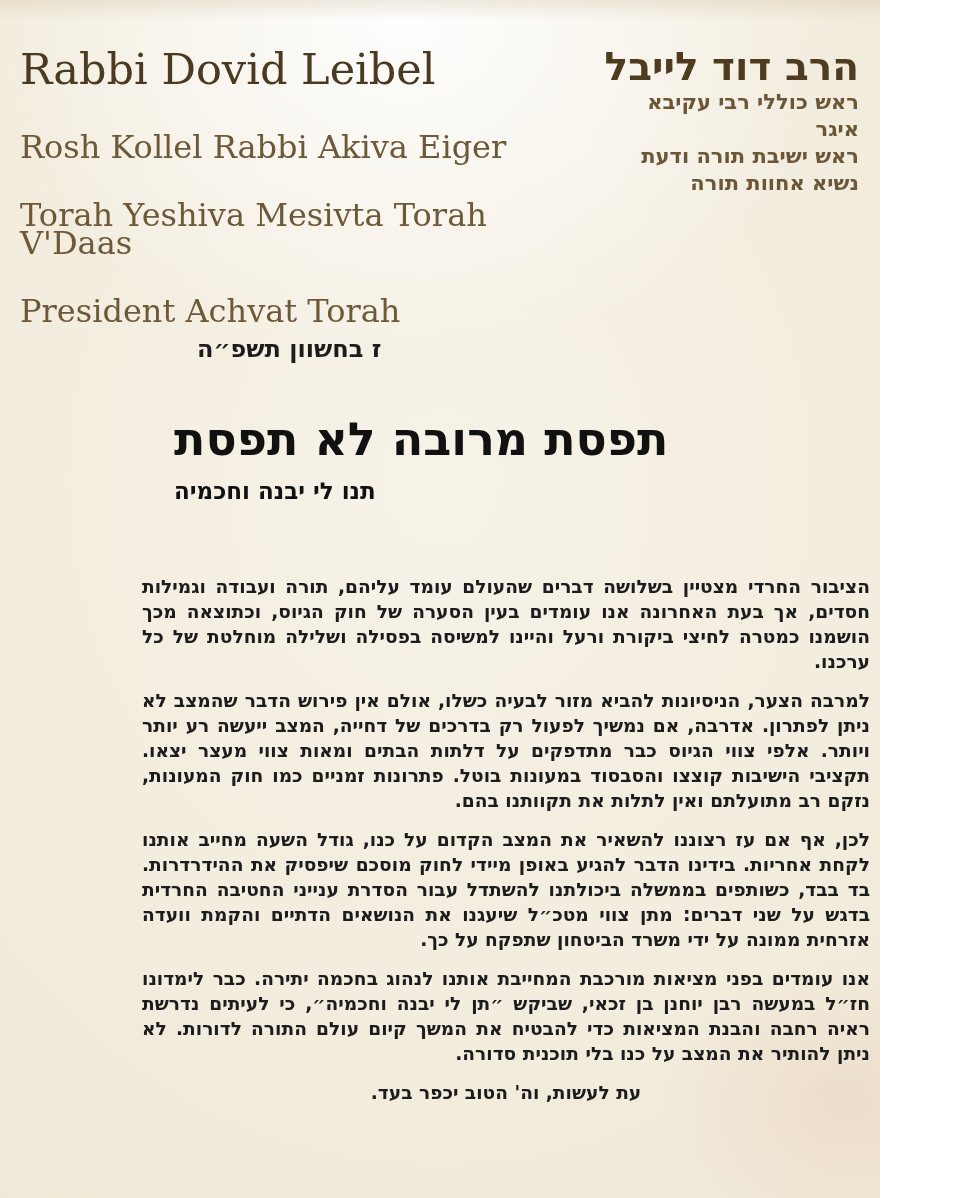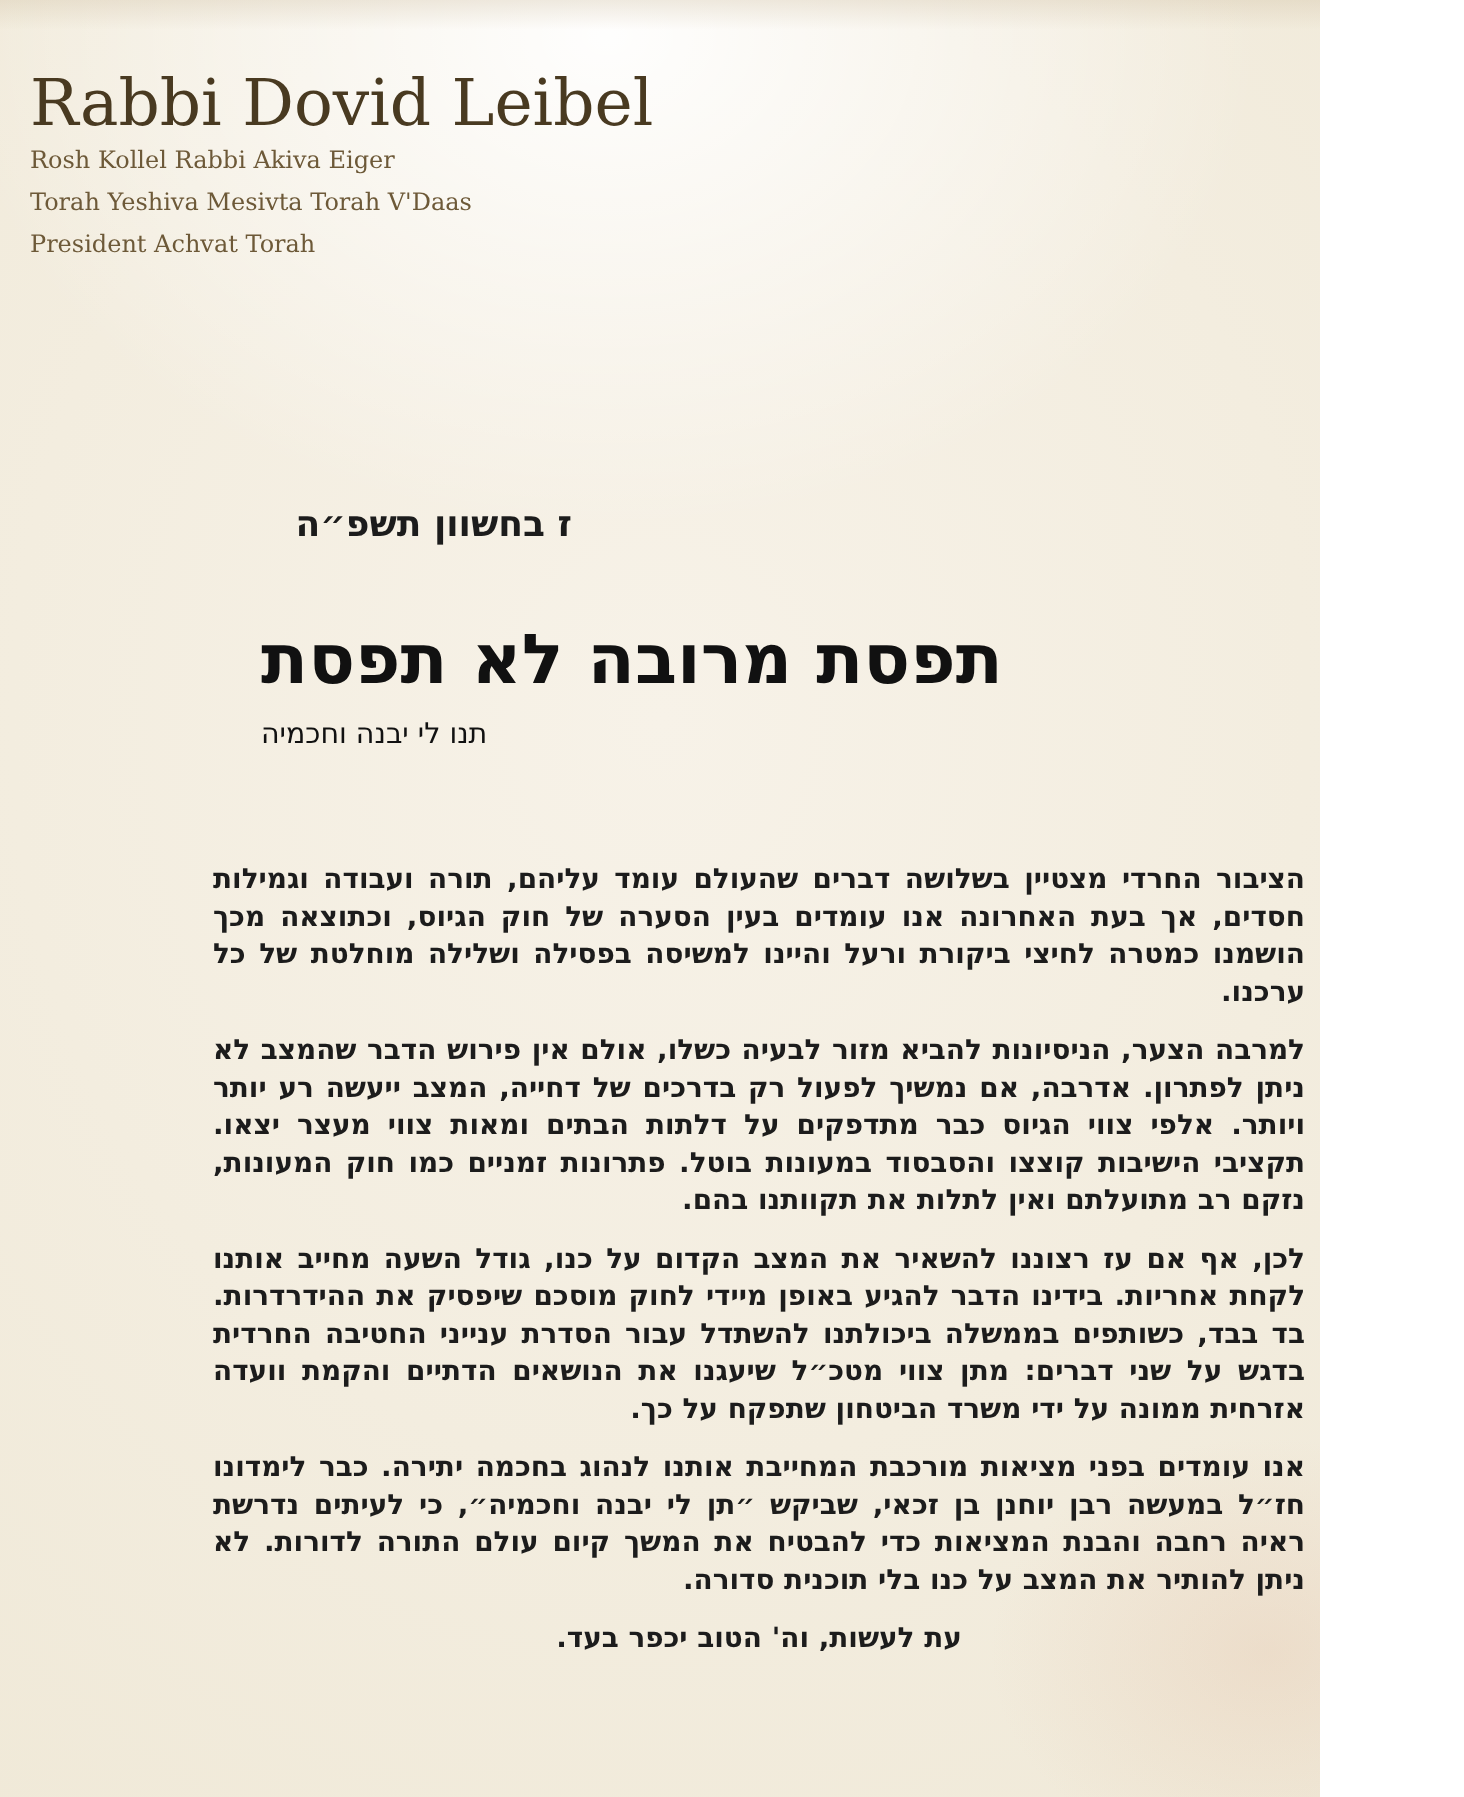--- a/index.html
+++ b/index.html
@@ -34,23 +34,24 @@
     text-align: left;
     font-family: "DejaVu Serif", serif;
   }
   .lh-en-name {
     font-size: 43px;
     line-height: 1.1;
     color: #493a21;
     letter-spacing: 0px;
   }
   .lh-en-title {
-    font-size: 16px;
+    font-size: 32px;
     line-height: 28px;
     color: #6d5938;
+    margin-top: 40px;
   }
   .lh-en-title:first-of-type { margin-top: 6px; }
   .lh-he {
     direction: rtl;
     text-align: right;
   }
   .lh-he-name {
     font-size: 39px;
     line-height: 1.1;
     font-weight: bold;
@@ -84,23 +85,23 @@
   }
   .title {
     margin: 0;
     font-size: 46px;
     line-height: 1.1;
     font-weight: bold;
     color: #111111;
   }
   .subtitle {
     margin: 14px 0 0 0;
-    font-size: 19px;
+    font-size: 23px;
     line-height: 1.1;
-    font-weight: normal;
+    font-weight: bold;
     color: #111111;
   }
   .body {
     position: absolute;
     left: 142px;
     top: 572px;
     width: 728px;
     direction: rtl;
     text-align: justify;
     font-size: 18.6px;
@@ -128,20 +129,26 @@
 
 <div class="page">
 
   <header class="letterhead">
     <div class="lh-en">
       <div class="lh-en-name">Rabbi Dovid Leibel</div>
       <div class="lh-en-title">Rosh Kollel Rabbi Akiva Eiger</div>
       <div class="lh-en-title">Torah Yeshiva Mesivta Torah V'Daas</div>
       <div class="lh-en-title">President Achvat Torah</div>
     </div>
+    <div class="lh-he">
+      <div class="lh-he-name">הרב דוד לייבל</div>
+      <div class="lh-he-title">ראש כוללי רבי עקיבא איגר</div>
+      <div class="lh-he-title">ראש ישיבת תורה ודעת</div>
+      <div class="lh-he-title">נשיא אחוות תורה</div>
+    </div>
   </header>
 
   <div class="date">ז בחשוון תשפ״ה</div>
 
   <div class="title-wrap">
     <h1 class="title">תפסת מרובה לא תפסת</h1>
     <h2 class="subtitle">תנו לי יבנה וחכמיה</h2>
   </div>
 
   <div class="body">

